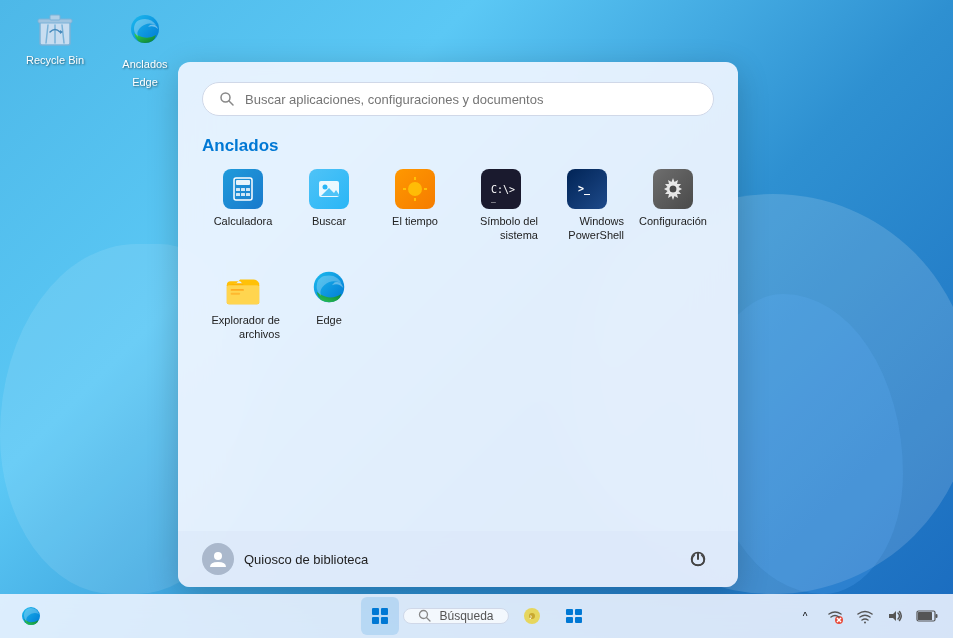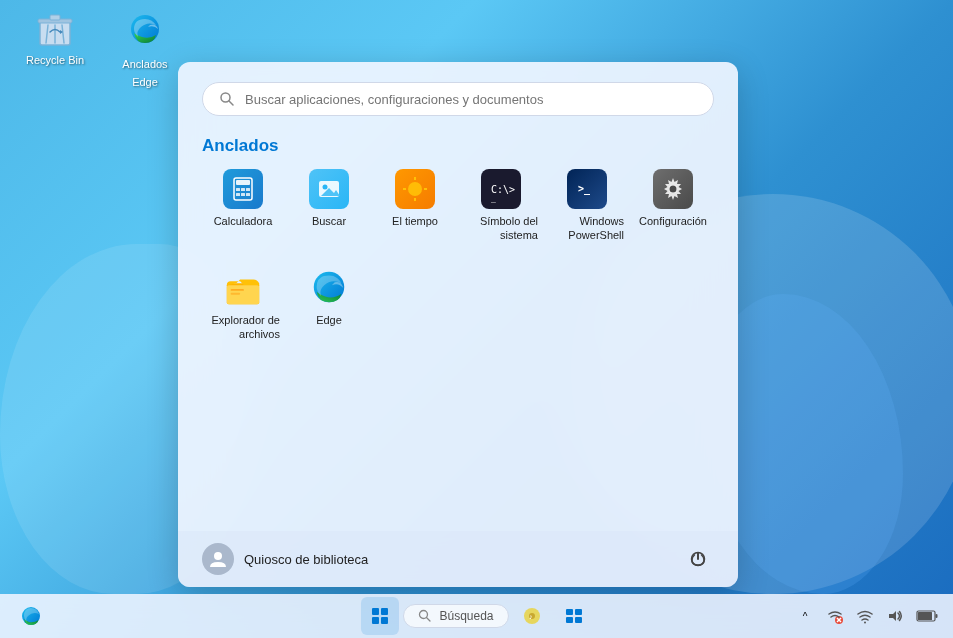--- a/index.html
+++ b/index.html
@@ -248,21 +248,21 @@
     }
 
     .search-taskbar {
       display: flex;
       align-items: center;
       background: rgba(255,255,255,0.7);
       border: 1px solid #d0d8e8;
       border-radius: 20px;
       padding: 4px 14px;
       gap: 8px;
-      height: 24px;
+      height: 16px;
       cursor: pointer;
     }
 
     .search-taskbar-text {
       font-size: 12px;
       color: #555;
     }
 
     .taskbar-icons-right {
       display: flex;

